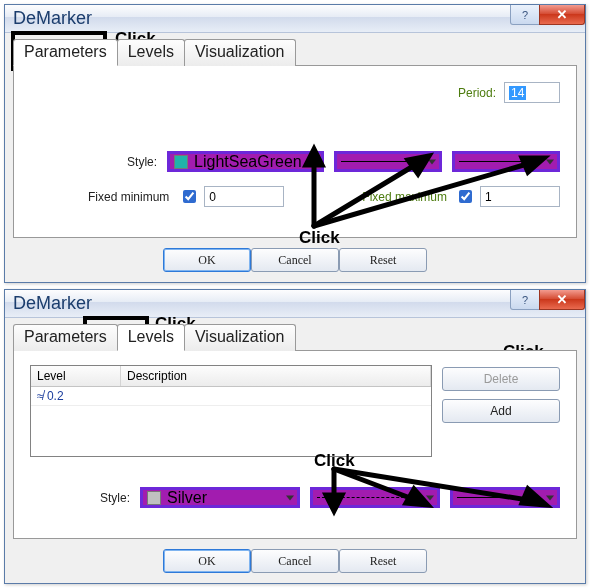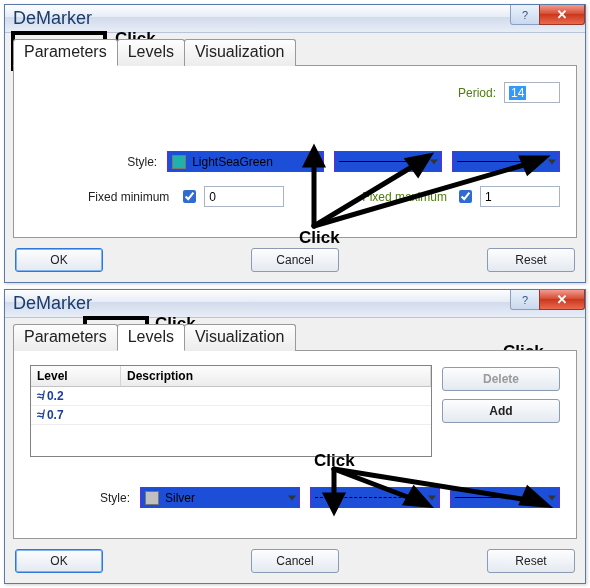--- a/index.html
+++ b/index.html
@@ -83,49 +83,49 @@
   .row { display:flex; align-items:center; margin:10px 0; }
   .lbl { width:140px; text-align:right; padding-right:10px; color:#222;}
   .lbl-short { width:auto; padding-right:8px; text-align:left; color:#4d7c0f;}
   input[type=text].field {
     height:21px; border:1px solid #a8b4c4; padding:1px 4px;
     font-family:inherit; font-size:12px;
   }
   .field.period { width:56px; }
   .period-val { background:#3399ff; color:#fff; padding:0 2px; display:inline-block;}
   .combo {
-    height:21px; border:1px solid #6d28d9;
-    background:#1d4ed8;
+    height:21px; border:3px solid #6d28d9;
+    background:#a21caf;
     display:flex; align-items:center;
     position:relative;
     padding:0 18px 0 4px;
-    font-size:12px;
+    font-size:16px;
   }
   .combo .arrow {
     position:absolute; right:3px; top:50%; transform:translateY(-50%);
     width:0;height:0;border-left:4px solid transparent;border-right:4px solid transparent;border-top:5px solid #333;
   }
   .swatch { width:14px;height:14px;border:1px solid #777;margin-right:6px;}
   .linepreview { width:100%; height:0; border-top:1px solid #000;}
   .linepreview.dash { border-top:1px dashed #000;}
   .checkbox { width:13px;height:13px; accent-color:#2f6bd0; margin:0 4px;}
-  .btnrow { display:flex; justify-content:space-between; gap:20px; padding:10px 2px 2px 2px; }
+  .btnrow { display:flex; justify-content:center; gap:0; padding:10px 2px 2px 2px;font-family:Liberation Serif, serif; }
   .btn {
     min-width:88px; height:24px;
     border:1px solid #8a9bb3;
     border-radius:3px;
     background:linear-gradient(to bottom,#fdfdfe,#e4e9f1);
     font-family:inherit; font-size:12px;
     color:#222;
     display:flex;align-items:center;justify-content:center;
     cursor:pointer;
   }
   .btn.default { border:1px solid #2e79d8; box-shadow:0 0 0 1px #7fb4f0 inset;}
   
-  .levels-area { display:flex; gap:10px;font-weight:bold; }
+  .levels-area { display:flex; gap:10px; }
   .lv-table {
     flex:1;
     border:1px solid #828282;
     background:#fff;
     height:92px;
     overflow:hidden;
   }
   .lv-head { display:flex; background:linear-gradient(to bottom,#fdfdfd,#ececec); border-bottom:1px solid #c4c4c4;}
   .lv-head div { padding:3px 6px; font-size:12px; border-right:1px solid #d4d4d4;}
   .lv-col1 { width:90px;}
@@ -246,24 +246,20 @@
       <div class="levels-area">
         <div class="lv-table">
           <div class="lv-head">
             <div class="lv-col1">Level</div>
             <div class="lv-col2">Description</div>
           </div>
           <div class="lv-row">
             <div class="lv-col1 lv-mark"><span>≉</span> <span>0.2</span></div>
             <div class="lv-col2"></div>
           </div>
-          <div class="lv-row">
-            <div class="lv-col1 lv-mark"><span>≉</span> <span>0.7</span></div>
-            <div class="lv-col2"></div>
-          </div>
         </div>
         <div class="lv-side">
           <div class="btn disabled">Delete</div>
           <div class="btn">Add</div>
         </div>
       </div>
 
       <div class="row" style="margin-top:30px;">
         <span class="lbl" style="width:110px;">Style:</span>
         <div class="combo" style="width:160px;">

